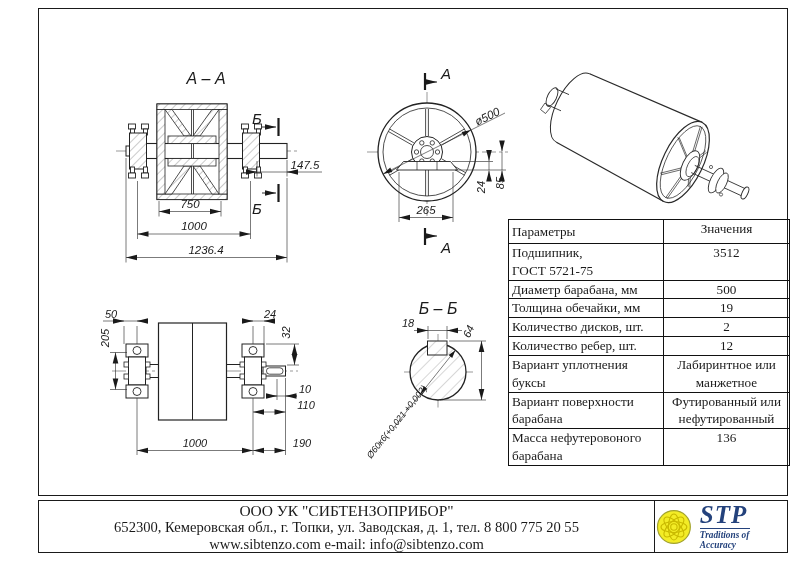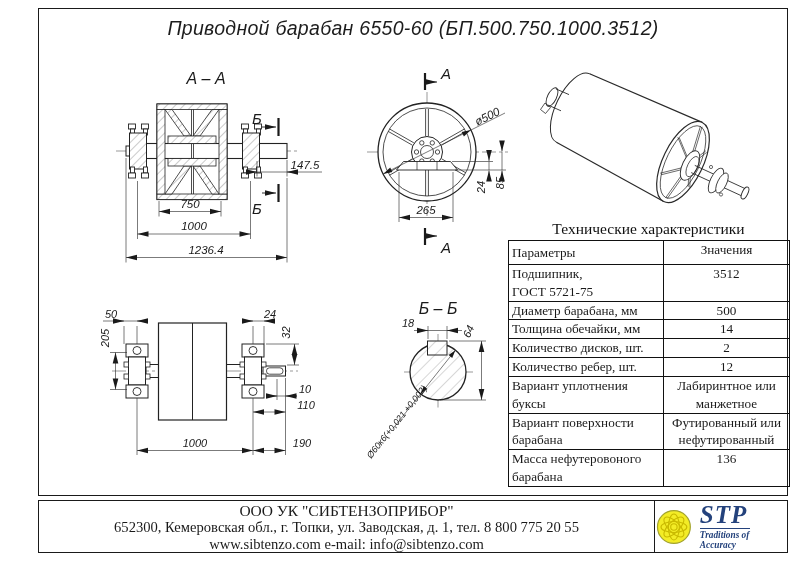--- a/index.html
+++ b/index.html
@@ -38,21 +38,20 @@
   .logo-txt{display:flex;flex-direction:column;align-items:flex-start;}
   .logo-stp{font-size:25px;font-weight:bold;font-style:italic;color:#24427c;line-height:24px;
         letter-spacing:1px;border-bottom:1.6px solid #24427c;padding:0 3px 1px 0;}
   .logo-tag{font-size:9.3px;font-weight:bold;font-style:italic;color:#24427c;margin-top:1px;}
 </style>
 </head>
 <body>
 
 <div class="page">
   <div class="frame"></div>
-  <div class="sheet-title">Приводной барабан 6550-60 (БП.500.750.1000.3512)</div>
 
   <svg class="linework" width="800" height="566" viewBox="0 0 800 566">
     <defs>
       <marker id="ar" markerUnits="userSpaceOnUse" markerWidth="13" markerHeight="8" refX="11.5" refY="4" orient="auto-start-reverse">
         <path d="M0.5,1.2 L11.5,4 L0.5,6.8 Z" fill="#1a1a1a"></path>
       </marker>
       <pattern id="h1" width="6" height="6" patternTransform="rotate(45)" patternUnits="userSpaceOnUse">
         <rect width="6" height="6" fill="#ffffff"></rect>
         <line x1="0" y1="0" x2="0" y2="6" stroke="#666" stroke-width="0.7"></line>
       </pattern>
@@ -347,21 +346,20 @@
       <text class="dims" x="472" y="333" text-anchor="middle" transform="rotate(-66 472 333)">64</text>
 
       <line x1="455.4" y1="350.2" x2="393" y2="428.5" stroke="#333" stroke-width="0.65"></line>
       <polygon points="455.4,350.2 452.2,357.9 448.6,355.1" fill="#1a1a1a"></polygon>
       <polygon points="420.6,393.8 427.4,388.9 423.8,386.1" fill="#1a1a1a"></polygon>
       <text x="371" y="459" font-size="9" transform="rotate(-51.5 371 459)">Ø60к6(+0,021 +0,002)</text>
     </g>
   </svg>
 
   <div class="spec">
-    <div class="spec-title">Технические характеристики</div>
     <table class="spec-grid">
       <colgroup>
           <col class="c-par">
           <col class="c-val">
         </colgroup>
       <tbody>
           <tr>
         <th>Параметры</th>
         <th class="val">Значения</th>
       </tr>
@@ -369,21 +367,21 @@
             <td class="par">Подшипник,
 ГОСТ 5721-75</td>
             <td class="val">3512</td>
           </tr>
       <tr>
             <td class="par">Диаметр барабана, мм</td>
             <td class="val">500</td>
           </tr>
       <tr>
             <td class="par">Толщина обечайки, мм</td>
-            <td class="val">14</td>
+            <td class="val">19</td>
           </tr>
       <tr>
             <td class="par">Количество дисков, шт.</td>
             <td class="val">2</td>
           </tr>
       <tr>
             <td class="par">Количество ребер, шт.</td>
             <td class="val">12</td>
           </tr>
       <tr>

